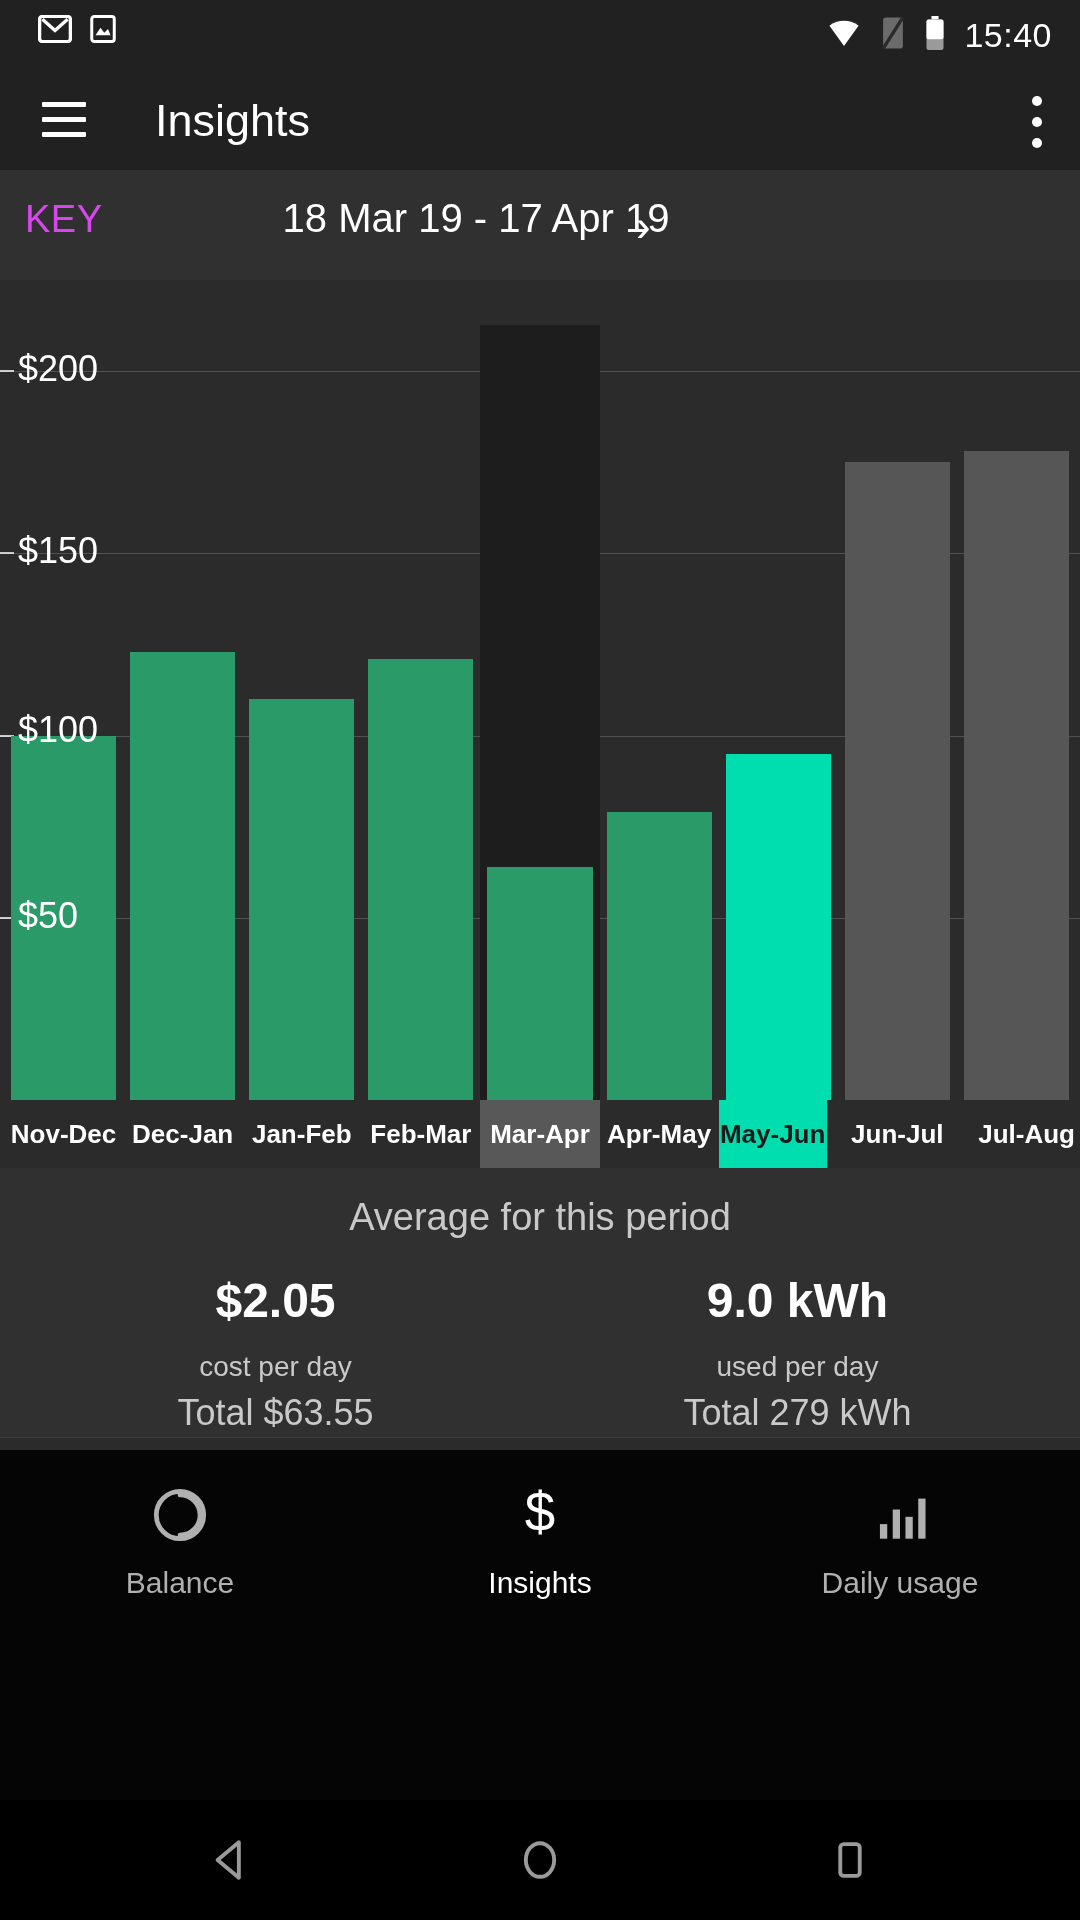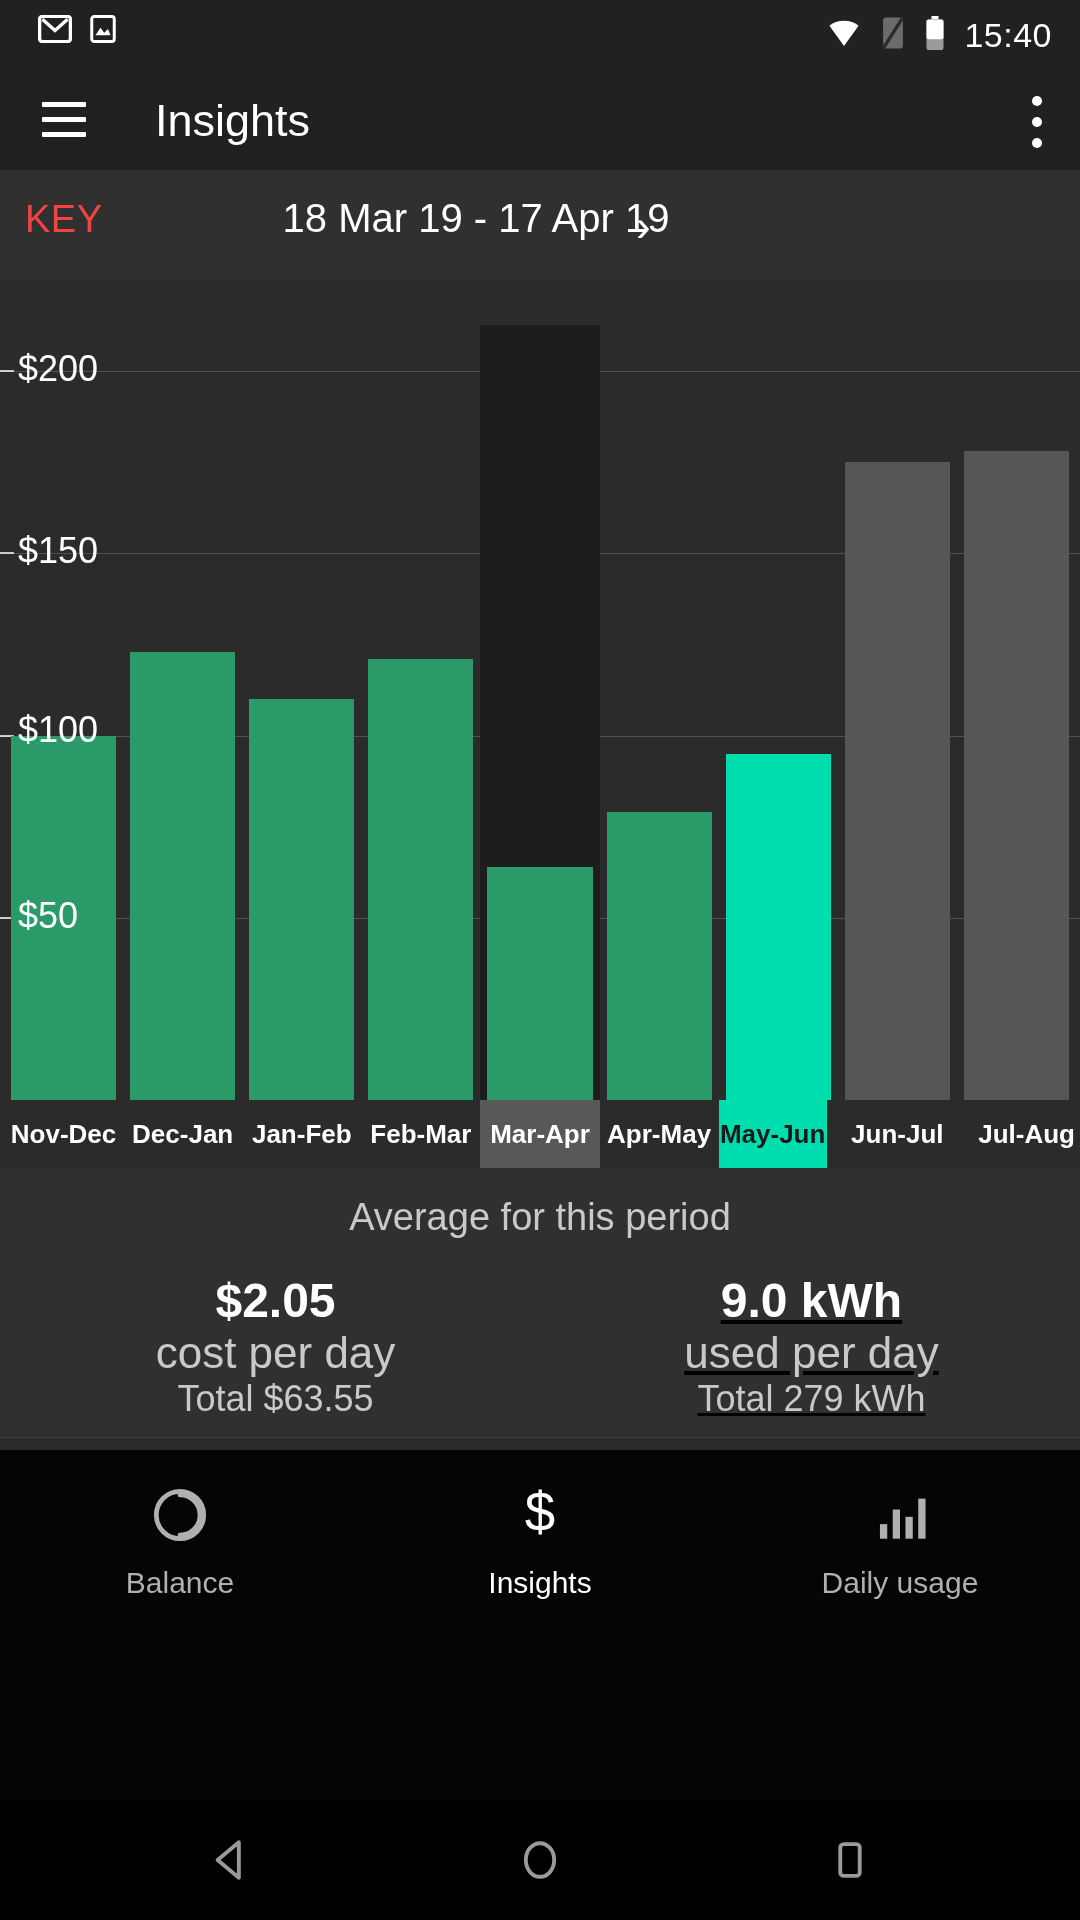--- a/index.html
+++ b/index.html
@@ -34,21 +34,21 @@
   .kebab { position:absolute; right:38px; top:24px; width:10px; }
   .kebab i { display:block; width:10px; height:10px; border-radius:50%; background:#fff; margin-bottom:11px; }
 
   
   .rangebar {
     position:absolute; left:0; top:170px; width:1080px; height:110px;
     background:#303030;
   }
   .key-label {
     position:absolute; left:25px; top:28px;
-    font-size:38px; color:#ef4444; letter-spacing:.5px;
+    font-size:38px; color:#d946ef; letter-spacing:.5px;
   }
   .range-text {
     position:absolute; left:0; top:26px; width:952px; text-align:center;
     font-size:40px; color:#ffffff;
   }
   .range-next {
     position:absolute; left:636px; top:30px;
     font-size:44px; color:#ffffff; line-height:52px;
   }
 
@@ -97,23 +97,23 @@
     position:absolute; left:0; top:1168px; width:1080px; height:270px;
     background:#303030;
     border-bottom:1px solid #3d3d3d;
   }
   .sum-title {
     position:absolute; top:28px; left:0; width:1080px; text-align:center;
     font-size:38px; color:#c9c9c9;
   }
   .stat { position:absolute; top:104px; width:540px; text-align:center;padding-left:11px; }
   .stat.left { left:0; }
-  .stat.right { left:536px;text-decoration:underline; }
+  .stat.right { left:522px; }
   .stat-value { font-size:48px; font-weight:bold; color:#ffffff; line-height:58px; }
-  .stat-unit { font-size:44px; color:#c9c9c9; line-height:46px; margin-top:0; }
+  .stat-unit { font-size:28px; color:#c9c9c9; line-height:46px; margin-top:14px; }
   .stat-total { font-size:36px; color:#c9c9c9; line-height:46px; }
 
   
   .bottomnav {
     position:absolute; left:0; top:1450px; width:1080px; height:350px;
     background:#050505;
   }
   .navitem {
     position:absolute; top:28px; width:360px; text-align:center;
   }

